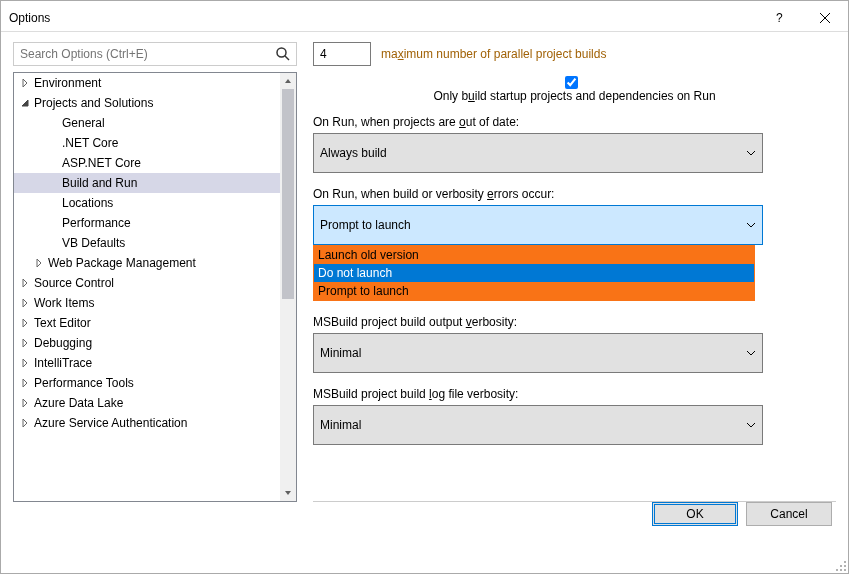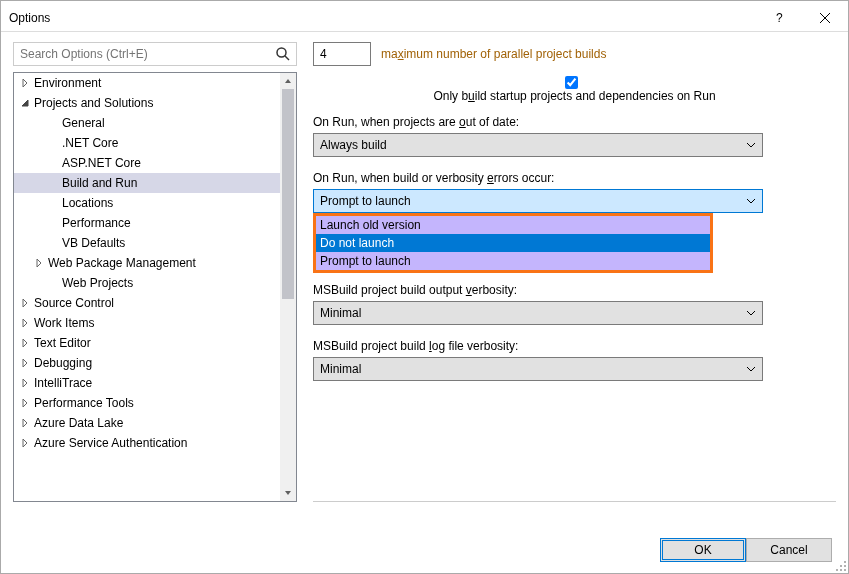--- a/index.html
+++ b/index.html
@@ -29,28 +29,28 @@
 .indent-2 { padding-left: 18px; }
 .indent-3 { padding-left: 32px; }
 
 .main { flex: 1; padding-left: 16px; display: flex; flex-direction: column; position: relative; }
 .row { display: flex; align-items: center; margin-bottom: 10px; }
 .num-input { width: 58px; height: 24px; border: 1px solid #7a7a7a; text-align: left; padding: 0 6px; margin-right: 10px; }
 .lbl-txt { color: #a16207; }
 .chk-row { display: flex; align-items: center; margin-bottom: 12px; flex-direction: column; }
 .chk { width: 13px; height: 13px; margin-right: 6px; }
 .field-label { margin-bottom: 4px; }
-.select { width: 450px; height: 24px; border: 1px solid #7a7a7a; background: #e1e1e1; display: flex; align-items: center; padding: 0 6px; justify-content: space-between; cursor: pointer; margin-bottom: 14px; }
+.select { width: 450px; height: 40px; border: 1px solid #7a7a7a; background: #e1e1e1; display: flex; align-items: center; padding: 0 6px; justify-content: space-between; cursor: pointer; margin-bottom: 14px; }
 .select.open { background: #cce8ff; border-color: #0078d4; }
 .select .chev { width: 10px; height: 10px; }
-.dropdown { position: absolute; width: 400px; background: #c4b5fd; border: 3px solid #f97316; z-index: 10; }
+.dropdown { position: absolute; width: 442px; background: #f97316; border: 1px solid #f97316; z-index: 10; }
 .dropdown .opt { height: 18px; padding: 0 4px; display: flex; align-items: center; cursor: pointer; }
 .dropdown .opt.hl { background: #0078d4; color: #fff; }
 .main-sep { border-top: 1px solid #ccc; margin-top: auto; }
-.footer { height: 60px; display: flex; align-items: flex-end; justify-content: flex-end; padding: 0 16px; gap: 0; }
+.footer { height: 60px; display: flex; align-items: flex-start; justify-content: flex-end; padding: 0 16px; gap: 8px; }
 .btn { width: 86px; height: 24px; border: 1px solid #adadad; background: #e1e1e1; cursor: pointer; display: flex; align-items: center; justify-content: center; }
 .btn.primary { border: 1px solid #0078d4; outline: 1px solid #0078d4; outline-offset: -3px; }
 .resize-grip { position: absolute; right: 2px; bottom: 2px; width: 12px; height: 12px; }
 .underline-access { text-decoration: underline; text-decoration-thickness: 1px; }
 </style>
 </head>
 <body>
 
 <div class="titlebar">
   <span class="title">Options</span>
@@ -123,24 +123,20 @@
             <span class="twisty"></span>
             <span class="lbl">VB Defaults</span>
           </div>
           <div class="tree-item indent-2">
             <span class="twisty">
               <svg width="10" height="10" viewBox="0 0 10 10" fill="none" stroke="#666" stroke-width="1">
                 <polygon points="3,1 7,5 3,9"></polygon>
               </svg>
             </span>
             <span class="lbl">Web Package Management</span>
-          </div>
-          <div class="tree-item indent-3">
-            <span class="twisty"></span>
-            <span class="lbl">Web Projects</span>
           </div>
           <div class="tree-item indent-1">
             <span class="twisty">
               <svg width="10" height="10" viewBox="0 0 10 10" fill="none" stroke="#666" stroke-width="1">
                 <polygon points="3,1 7,5 3,9"></polygon>
               </svg>
             </span>
             <span class="lbl">Source Control</span>
           </div>
           <div class="tree-item indent-1">

